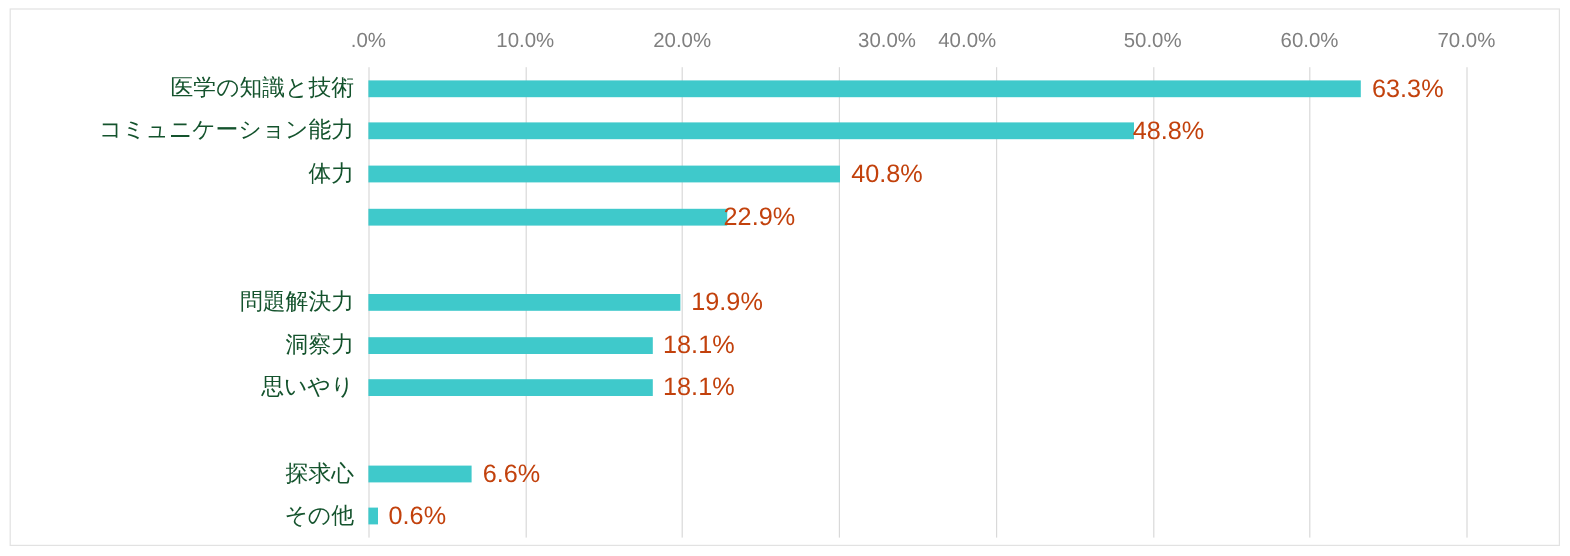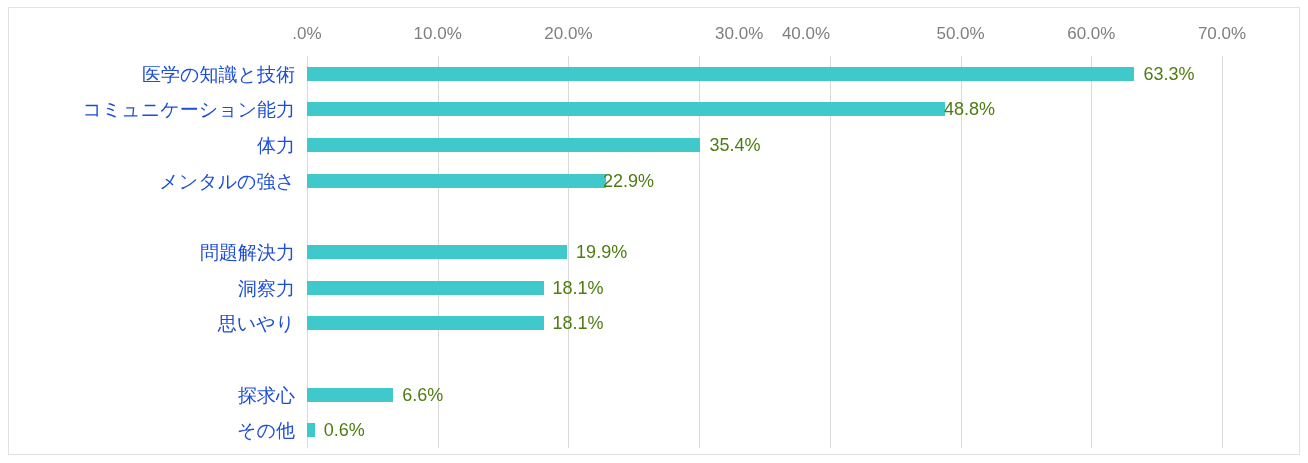--- a/index.html
+++ b/index.html
@@ -66,40 +66,40 @@
     height: 35.6px;
     display: block;
   }
   .cat-label {
     position: absolute;
     right: 100%;
     top: 50%;
     transform: translateY(-50%);
     margin-right: 12px;
     font-size: 19px;
-    color: #1d4ed8;
+    color: #14532d;
     white-space: nowrap;
     text-align: right;
     line-height: 1;
   }
   .bar {
     position: absolute;
     left: 0;
     top: 50%;
     transform: translateY(-50%);
     height: 14px;
     background: #3FC9CB;
   }
   .val-label {
     position: absolute;
     top: 50%;
     transform: translateY(-50%);
     margin-left: 9px;
-    font-size: 18px;
-    color: #4d7c0f;
+    font-size: 21px;
+    color: #c2410c;
     white-space: nowrap;
     line-height: 1;
   }
 </style>
 </head>
 <body>
 
 <div id="chart-root">
   <div class="chart-frame">
 
@@ -131,24 +131,23 @@
             <div class="val-label" style="left: 827.421px;">63.3%</div>
           </div>
           <div class="row" style="top: 35.6364px; height: 35.6364px;">
             <div class="cat-label">コミュニケーション能力</div>
             <div class="bar" style="width: 637.886px; background: rgb(63, 201, 203);"></div>
             <div class="val-label" style="left: 621px; margin-left: 16px;">48.8%</div>
           </div>
           <div class="row" style="top: 71.2727px; height: 35.6364px;">
             <div class="cat-label">体力</div>
             <div class="bar" style="width: 393.45px; background: rgb(63, 201, 203);"></div>
-            <div class="val-label" style="left: 393.45px;">35.4%</div>
+            <div class="val-label" style="left: 393.45px;">40.8%</div>
           </div>
           <div class="row" style="top: 106.909px; height: 35.6364px;">
-            <div class="cat-label">メンタルの強さ</div>
             <div class="bar" style="width: 299.336px; background: rgb(63, 201, 203);"></div>
             <div class="val-label" style="left: 287px;">22.9%</div>
           </div>
           <div class="row" style="top: 178.182px; height: 35.6364px;">
             <div class="cat-label">問題解決力</div>
             <div class="bar" style="width: 260.121px; background: rgb(63, 201, 203);"></div>
             <div class="val-label" style="left: 260.121px;">19.9%</div>
           </div>
           <div class="row" style="top: 213.818px; height: 35.6364px;">
             <div class="cat-label">洞察力</div>

